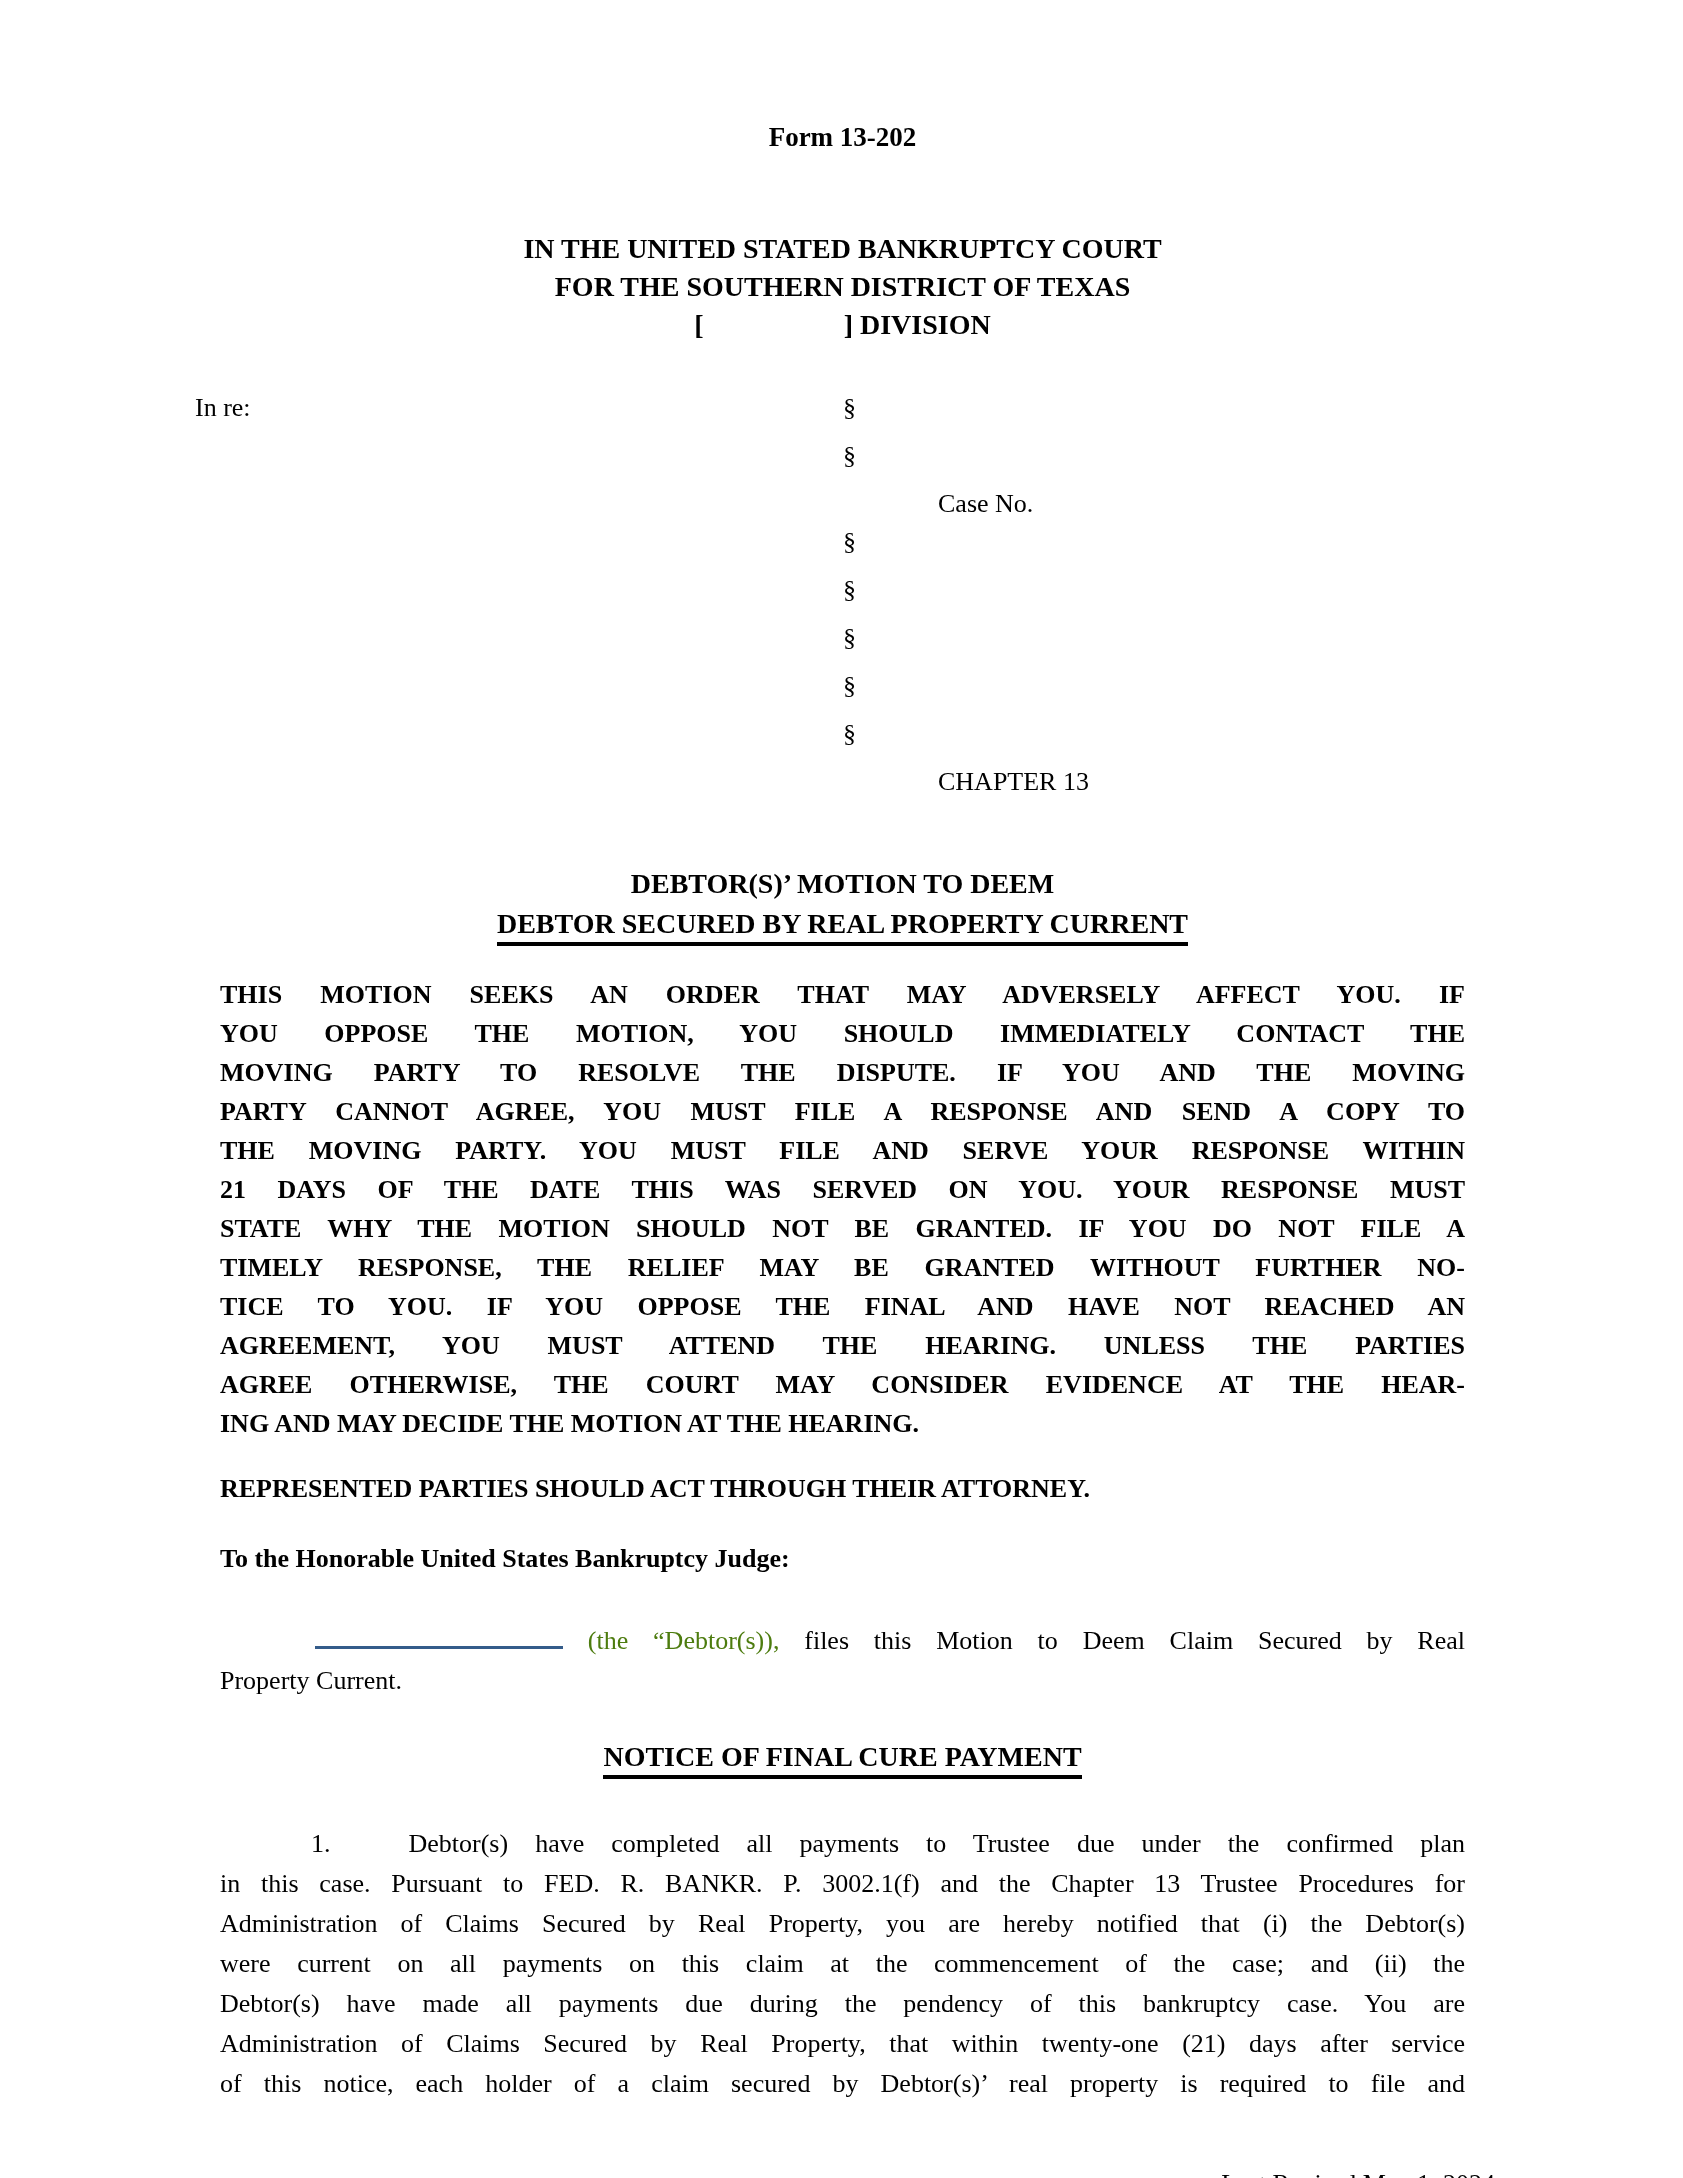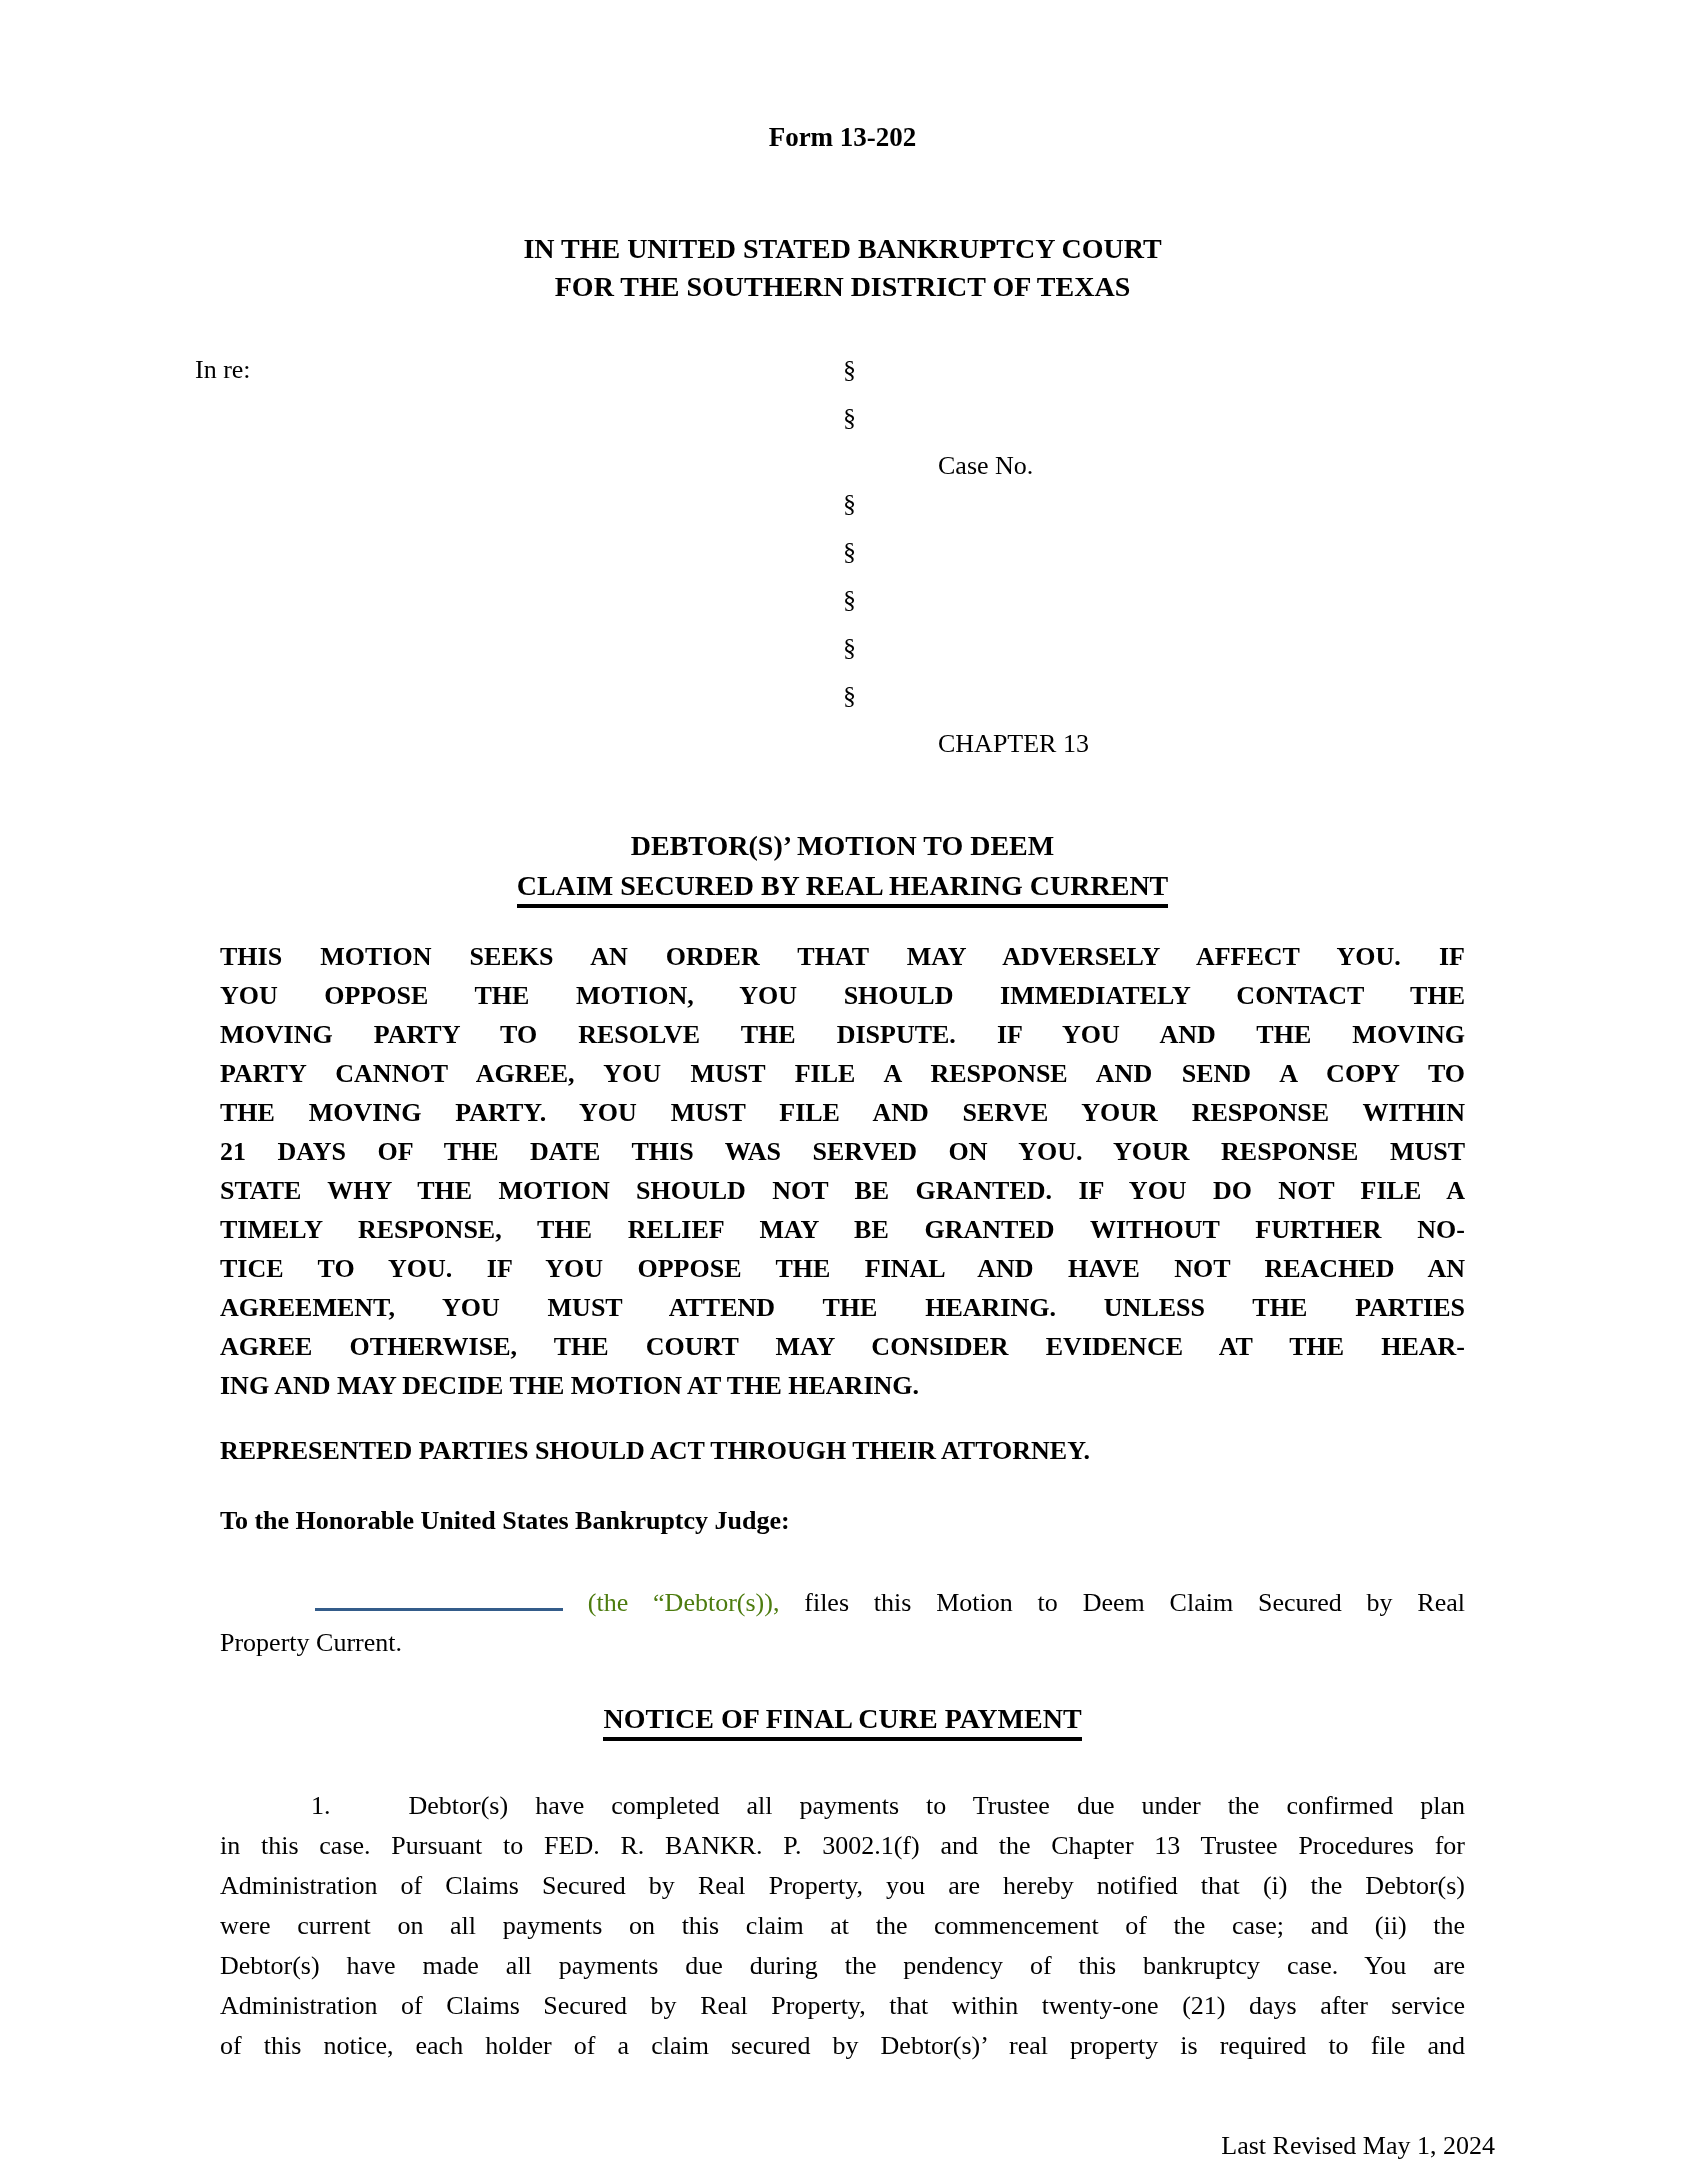--- a/index.html
+++ b/index.html
@@ -37,20 +37,21 @@
 </head>
 <body>
 
 <div class="page">
 
   <div class="form-number">Form 13-202</div>
 
   <div class="court-heading">
     <div>IN THE UNITED STATED BANKRUPTCY COURT</div>
     <div>FOR THE SOUTHERN DISTRICT OF TEXAS</div>
+    <div class="pre">[                    ] DIVISION</div>
   </div>
 
   <div class="caption">
     <div class="caption-row">
       <div>In re:</div>
       <div>§</div>
       <div class="caption-right"></div>
     </div>
     <div class="caption-row">
       <div></div>
@@ -79,21 +80,21 @@
     </div>
     <div class="caption-row">
       <div></div>
       <div>§</div>
       <div class="caption-right">CHAPTER 13</div>
     </div>
   </div>
 
   <div class="motion-title">
     <div>DEBTOR(S)’ MOTION TO DEEM</div>
-    <div><span class="u">CLAIM SECURED BY REAL HEARING CURRENT</span></div>
+    <div><span class="u">DEBTOR SECURED BY REAL PROPERTY CURRENT</span></div>
   </div>
 
   <div class="warning">
     <div class="j">THIS MOTION SEEKS AN ORDER THAT MAY ADVERSELY AFFECT YOU.  IF</div>
     <div class="j">YOU OPPOSE THE MOTION, YOU SHOULD IMMEDIATELY CONTACT THE</div>
     <div class="j">MOVING PARTY TO RESOLVE THE DISPUTE. IF YOU AND THE MOVING</div>
     <div class="j">PARTY CANNOT AGREE, YOU MUST FILE A RESPONSE AND SEND A COPY TO</div>
     <div class="j">THE MOVING PARTY. YOU MUST FILE AND SERVE YOUR RESPONSE WITHIN</div>
     <div class="j">21 DAYS OF THE DATE THIS WAS SERVED ON YOU. YOUR RESPONSE MUST</div>
     <div class="j">STATE WHY THE MOTION SHOULD NOT BE GRANTED. IF YOU DO NOT FILE A</div>

